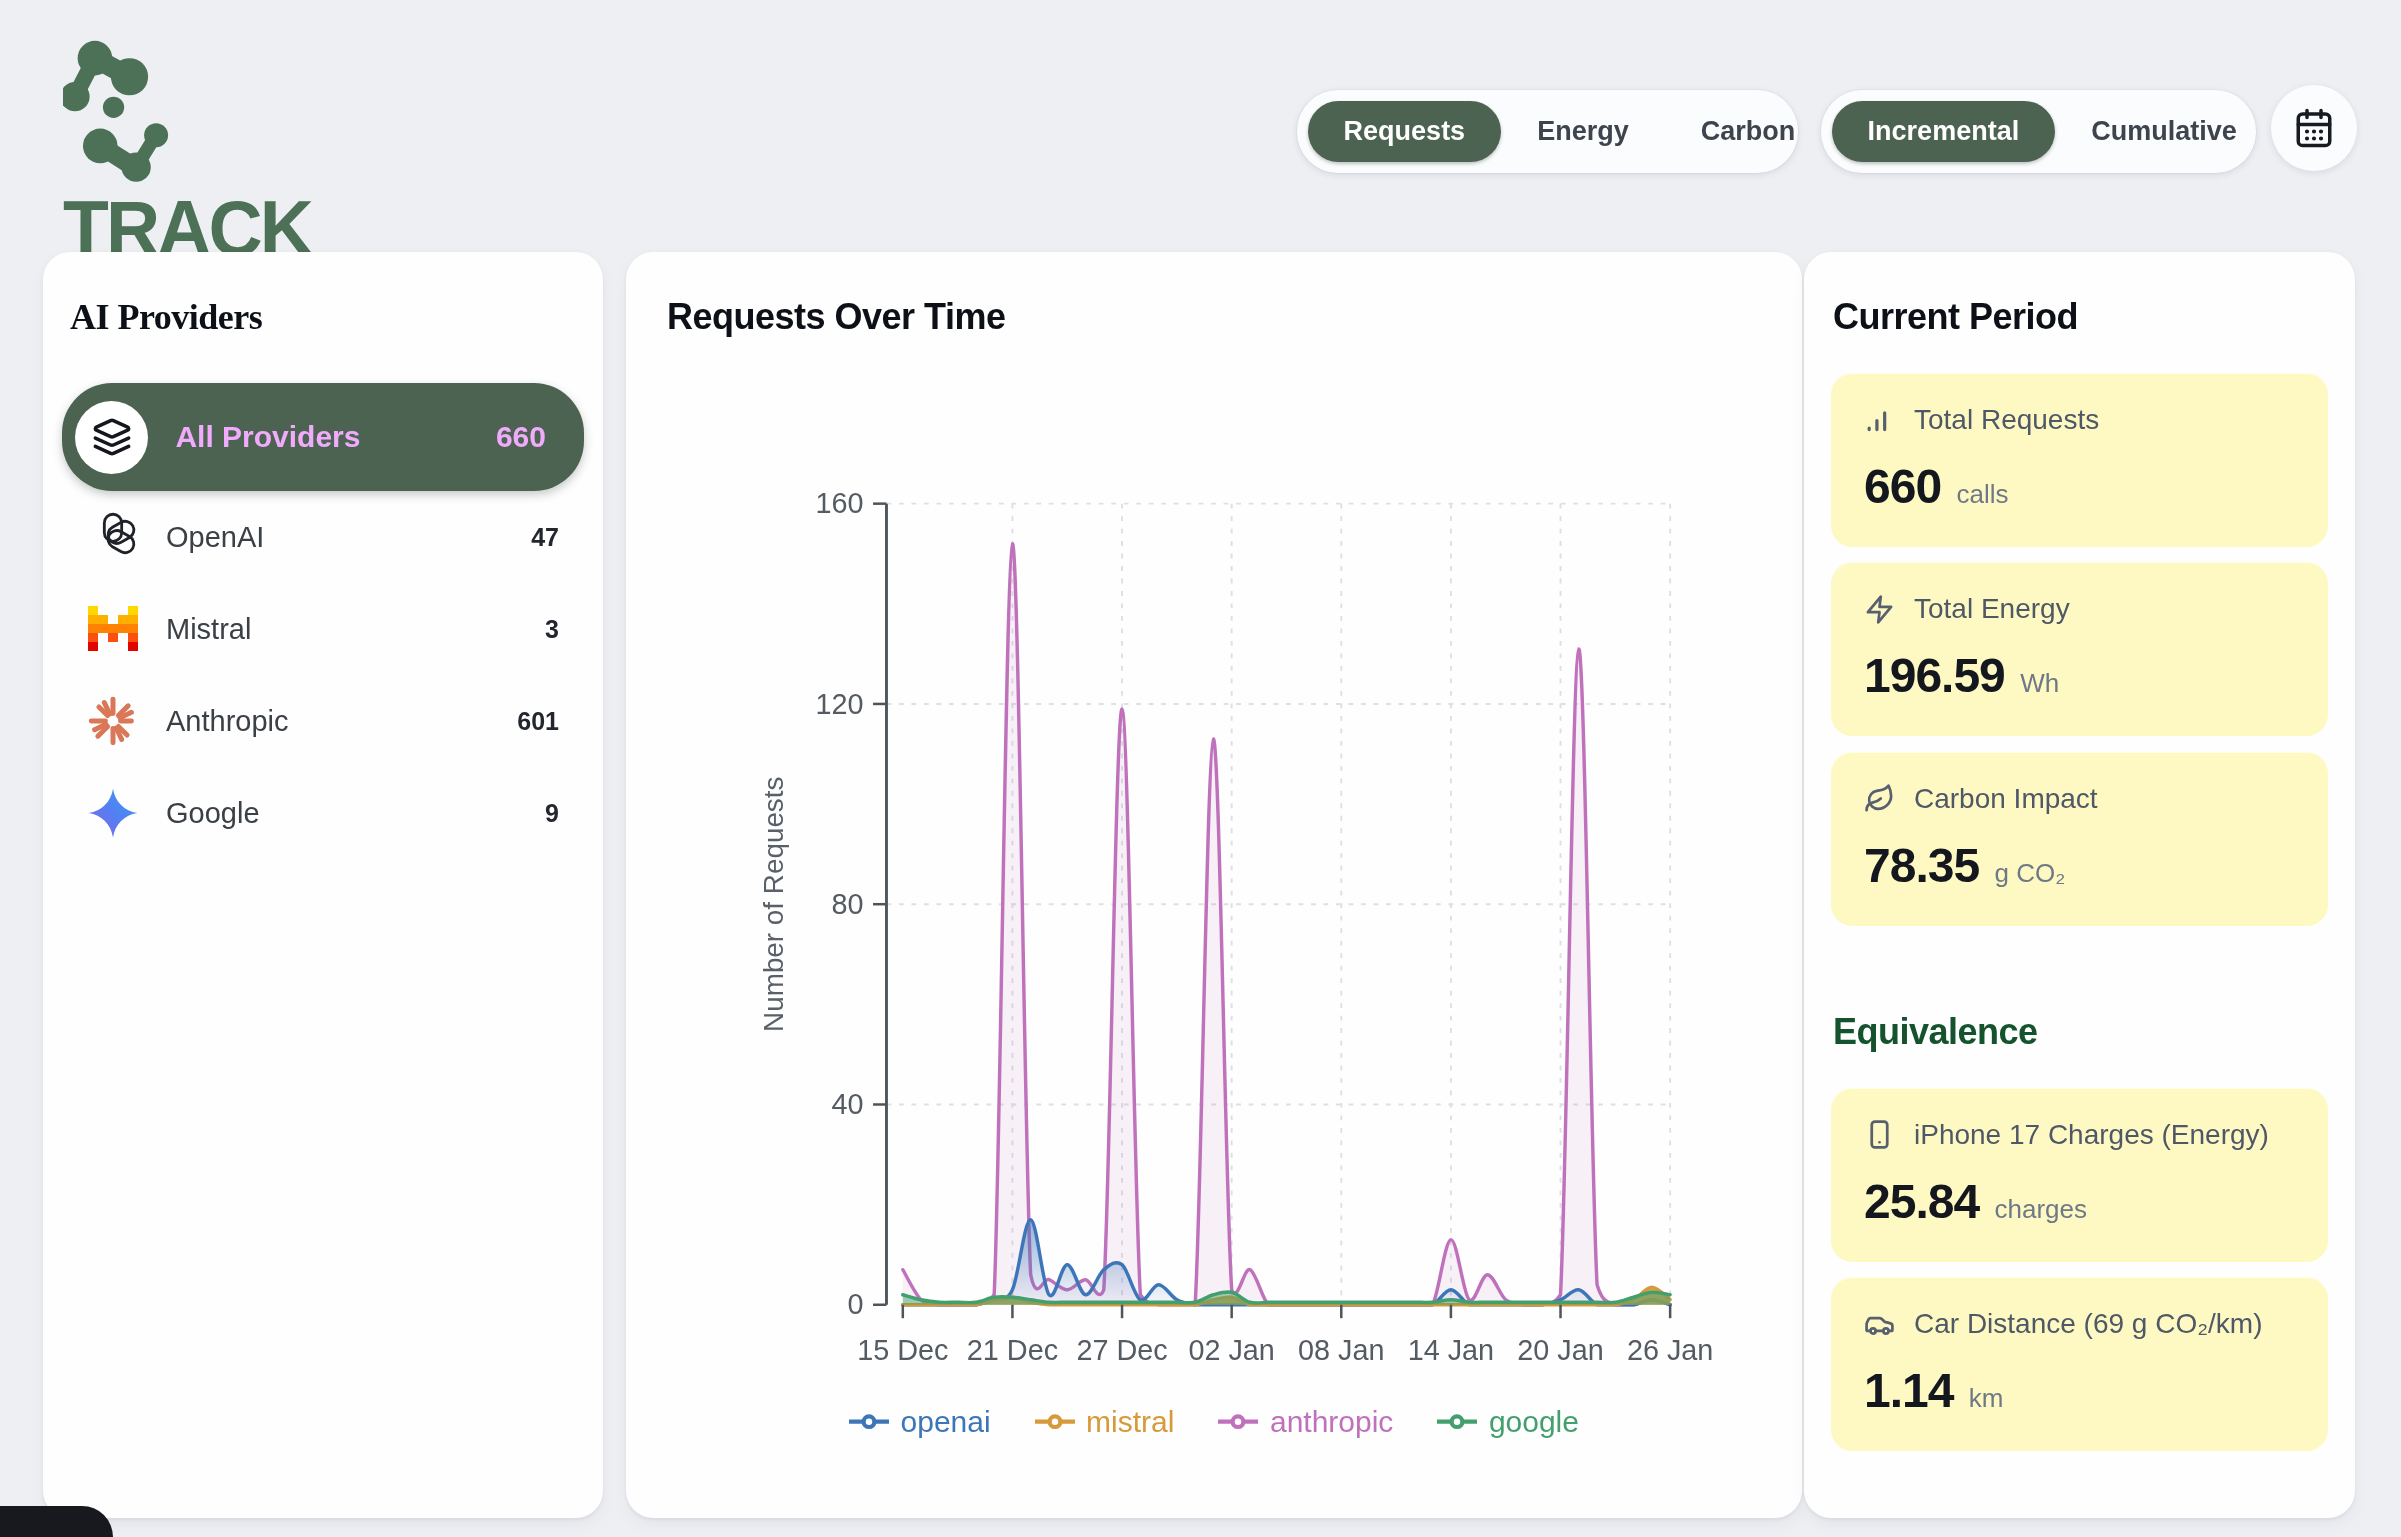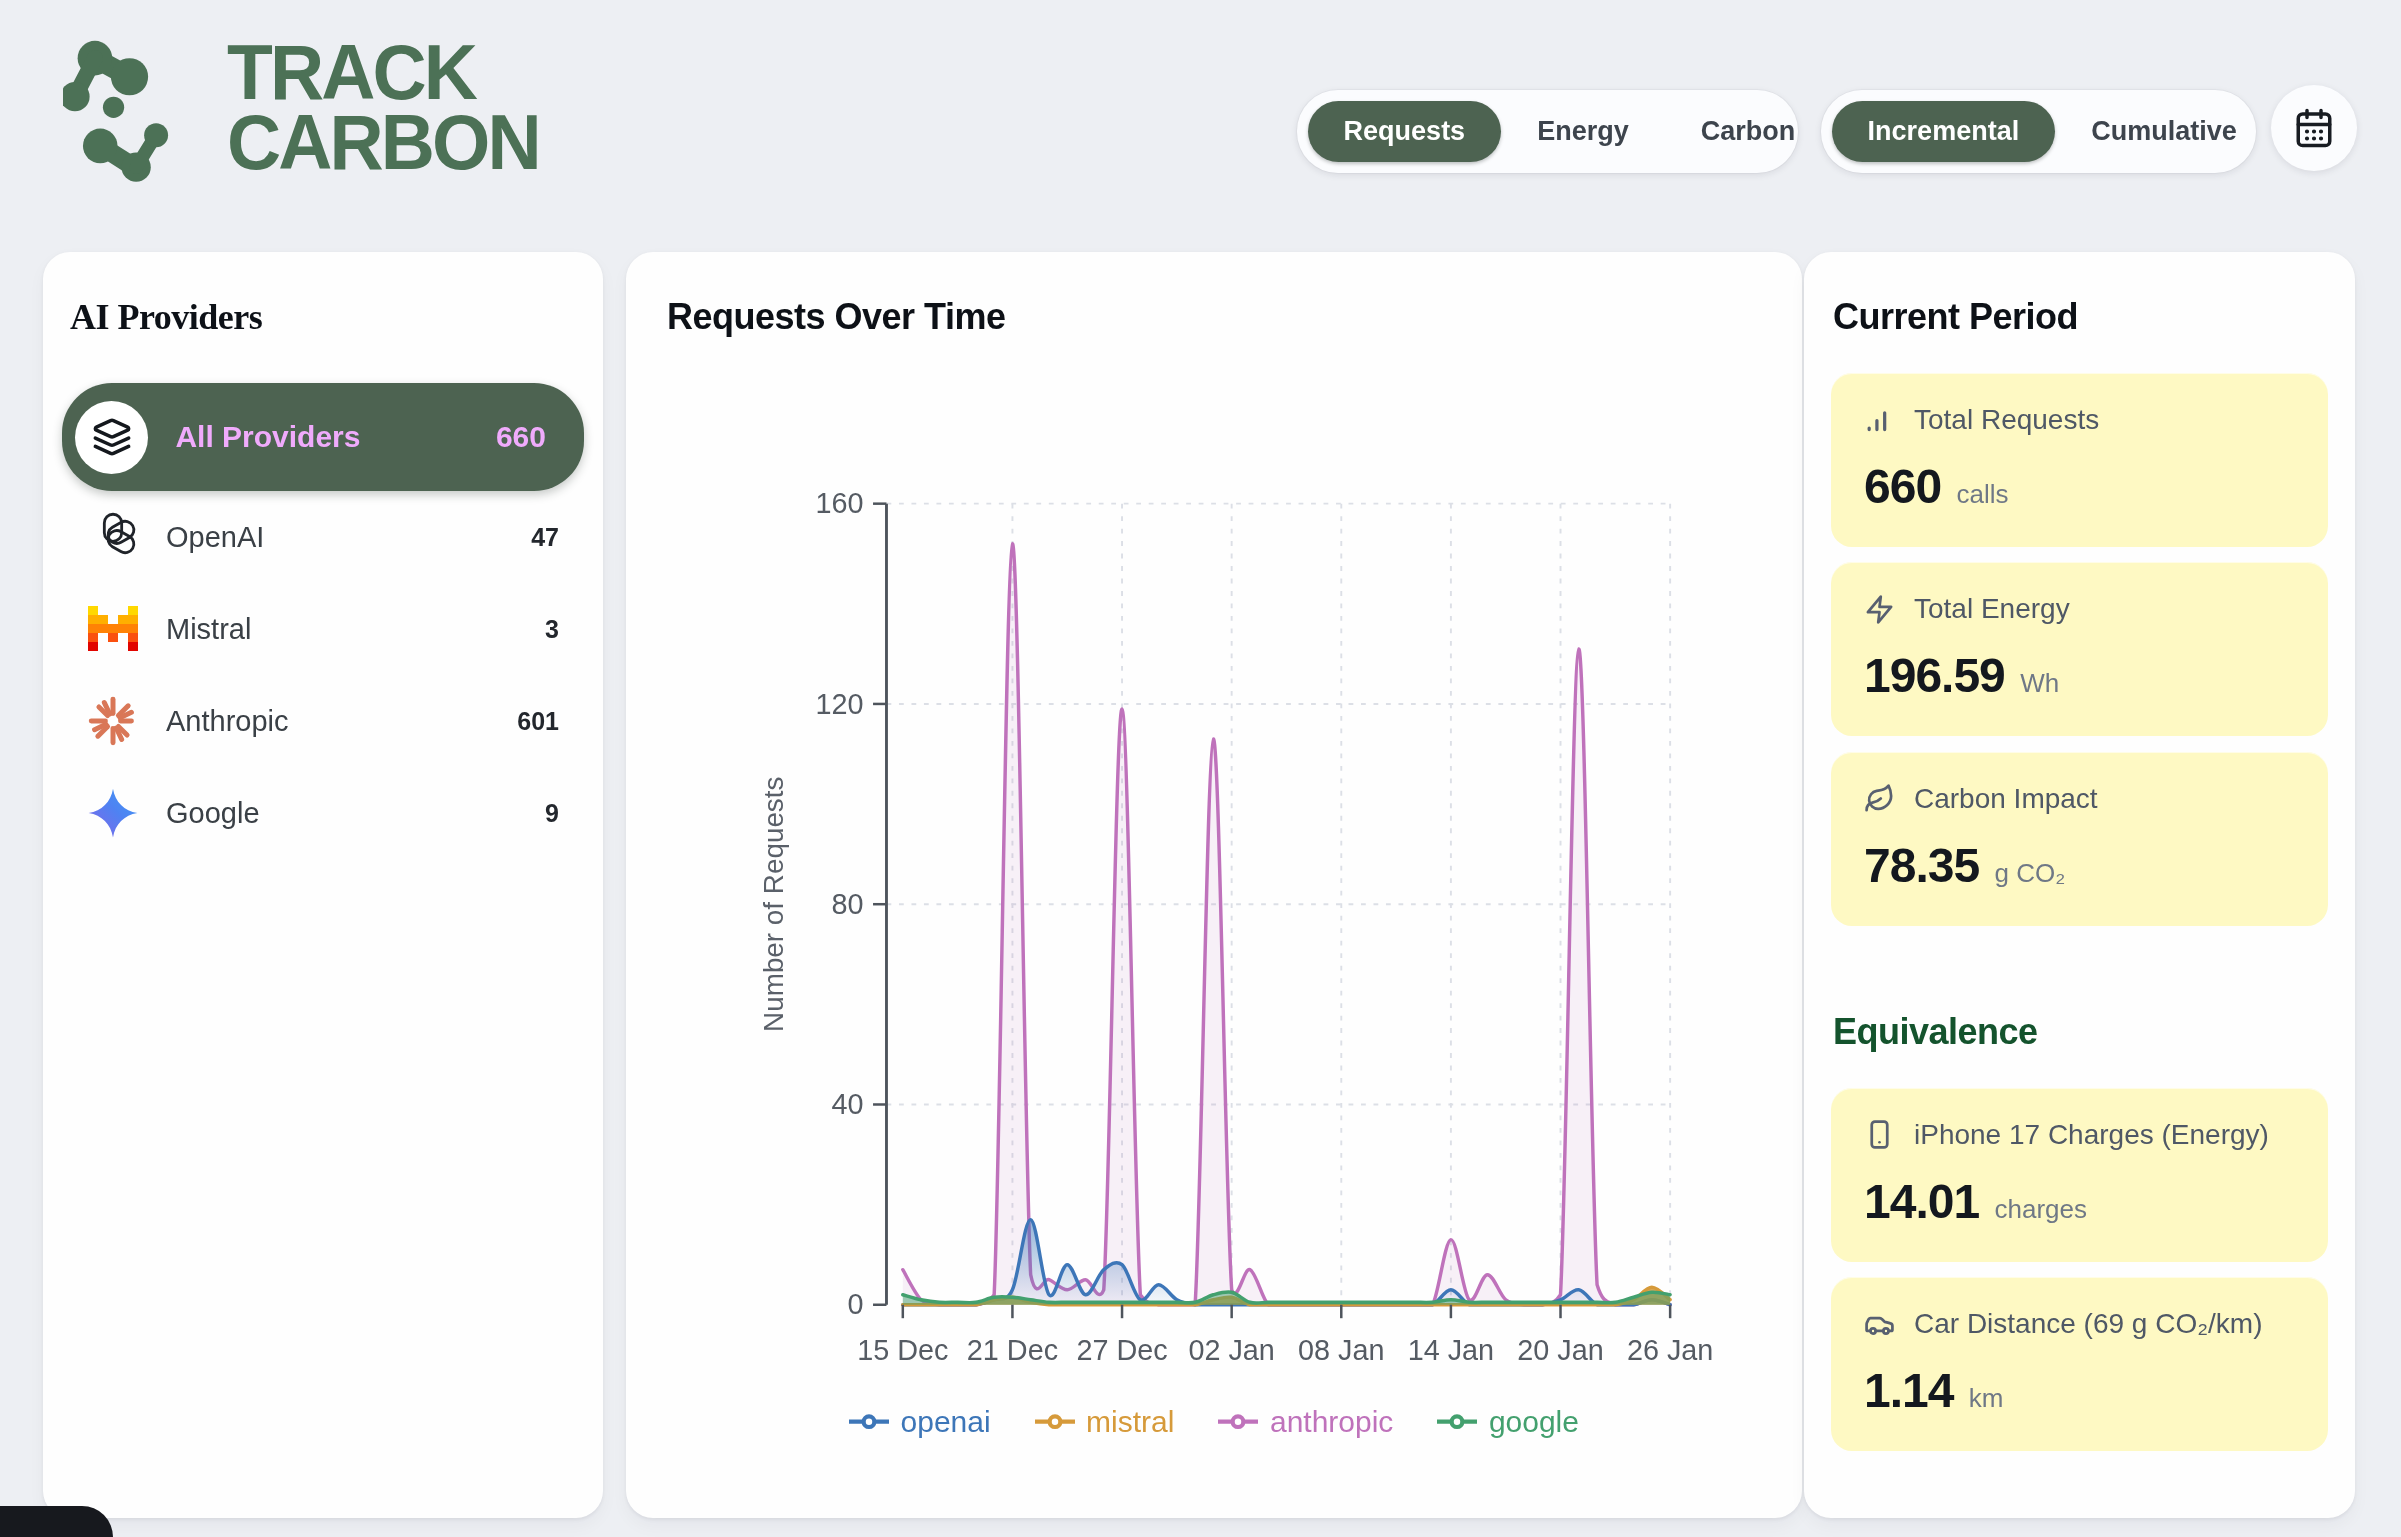--- a/index.html
+++ b/index.html
@@ -1,20 +1,20 @@
 <!DOCTYPE html>
 <html><head>
 <meta charset="utf-8">
 <style>
   html,body{margin:0;padding:0;background:#e9ebef;}
   .stage{position:relative;width:2402px;height:1537px;background:#edeff3;
          font-family:"Liberation Sans",sans-serif;overflow:hidden;}
 
   
-  .logo{position:absolute;left:63px;top:38px;display:flex;align-items:flex-start;gap:31px;}
+  .logo{position:absolute;left:63px;top:38px;display:flex;align-items:flex-start;gap:12px;flex-direction:column;}
   .logo-text{color:#4c7156;font-weight:800;font-size:75px;line-height:67px;
              letter-spacing:-2.9px;transform:scaleY(1.04);transform-origin:top left;}
   .seg{position:absolute;top:90px;height:83px;background:#fbfcfe;border-radius:41px;
        box-shadow:0 1.9px 7.7px rgba(25,32,45,.10),0 0 0 1px rgba(25,32,45,.03);
        display:flex;align-items:center;padding:0 10.6px;box-sizing:border-box;}
   .seg-metric{left:1297px;width:501px;}
   .seg-mode{left:1821px;width:435px;}
   .seg-btn{height:61px;padding:0 36px;border-radius:31px;font-size:27px;font-weight:600;
            color:#3d444d;display:flex;align-items:center;cursor:pointer;white-space:nowrap;}
   .seg-btn.active{background:#4d6351;color:#fff;box-shadow:0 1.9px 3.8px rgba(10,20,14,.25);}
@@ -354,21 +354,21 @@
 
     <div class="stat first">
       <div class="stat-head">
         <svg width="31" height="31" viewBox="0 0 24 24" fill="none" stroke="#586070" stroke-width="2.1" stroke-linecap="round">
           <rect x="6" y="2" width="12" height="20" rx="2.5"></rect>
           <path d="M12 18h.01"></path>
         </svg>
         <span>iPhone 17 Charges (Energy)</span>
       </div>
       <div class="stat-val">
-        <span class="stat-value">14.01</span>
+        <span class="stat-value">25.84</span>
         <span class="stat-unit">charges</span>
       </div>
     </div>
 
     <div class="stat">
       <div class="stat-head">
         <svg width="31" height="31" viewBox="0 0 24 24" fill="none" stroke="#586070" stroke-width="2.1" stroke-linecap="round" stroke-linejoin="round">
           <path d="M19 17h2c.6 0 1-.4 1-1v-3c0-.9-.7-1.7-1.5-1.9C18.7 10.6 16 10 16 10s-1.3-1.4-2.2-2.3c-.5-.4-1.1-.7-1.8-.7H5c-.6 0-1.1.4-1.4.9l-1.4 2.9A3.7 3.7 0 0 0 2 12v4c0 .6.4 1 1 1h2"></path>
           <circle cx="7" cy="17" r="2"></circle>
             <circle cx="17" cy="17" r="2"></circle>

